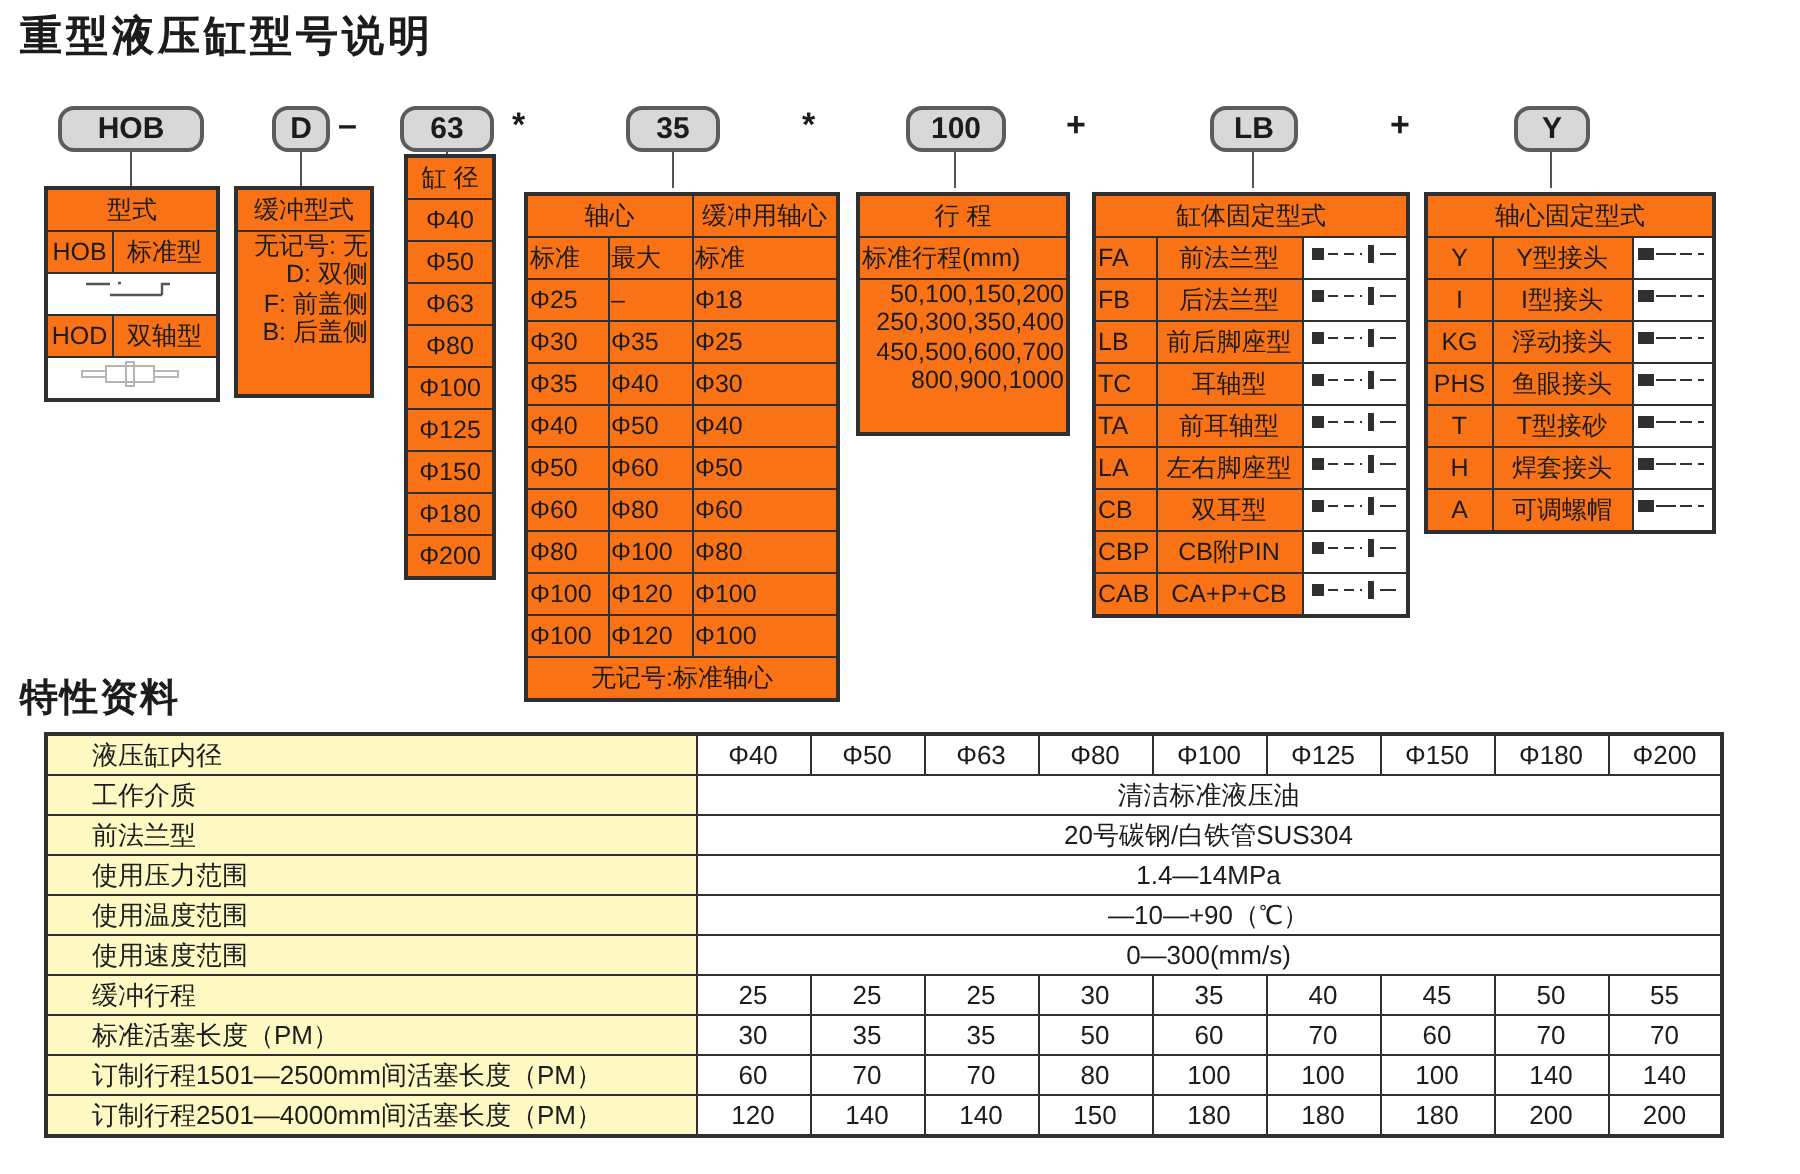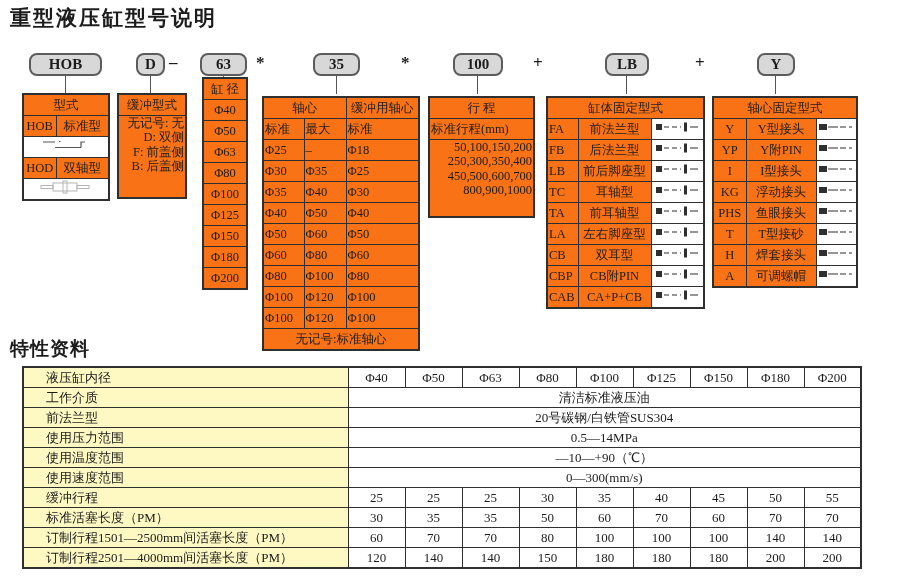--- a/index.html
+++ b/index.html
@@ -1,17 +1,17 @@
 <!DOCTYPE html>
 <html><head>
 <meta charset="utf-8">
 <style>
   html,body{margin:0;padding:0;background:#fff;}
   .canvas{position:relative;width:900px;height:587px;background:#fff;overflow:hidden;
-          font-family:Liberation Serif, serif;color:#1c1c1c;}
+          font-family:Liberation Sans, sans-serif;color:#1c1c1c;}
   .page-title{position:absolute;left:10px;top:4px;font-size:21px;font-weight:bold;letter-spacing:2px;margin:0;}
   .section-title{position:absolute;left:10px;top:336px;font-size:19px;font-weight:bold;letter-spacing:1px;margin:0;}
 
   
   .code-box{position:absolute;top:53px;height:23px;box-sizing:border-box;background:#d8d8d8;
             border:2px solid #5c5c5c;border-radius:8px;display:flex;align-items:center;justify-content:center;
             font-weight:bold;font-size:15px;}
   .code-sep{position:absolute;top:51px;height:23px;display:flex;align-items:center;font-weight:bold;font-size:17px;}
   .vline{position:absolute;top:76px;height:18px;width:1px;background:#555;}
 
@@ -436,33 +436,20 @@
             <span class="sketch">
               <svg width="36" height="12" viewBox="0 0 36 12">
                 <rect x="1" y="3" width="8" height="6" fill="#2f2f2f"></rect>
                 <path d="M10 6 H20" stroke="#2f2f2f" fill="none"></path>
                 <path d="M22 6 H34" stroke="#2f2f2f" stroke-dasharray="6 3" fill="none"></path>
               </svg>
             </span>
           </td>
         </tr>
 
-        <tr>
-          <td>YP</td>
-          <td>Y附PIN</td>
-          <td class="sketch-cell">
-            <span class="sketch">
-              <svg width="36" height="12" viewBox="0 0 36 12">
-                <rect x="1" y="3" width="8" height="6" fill="#2f2f2f"></rect>
-                <path d="M10 6 H20" stroke="#2f2f2f" fill="none"></path>
-                <path d="M22 6 H34" stroke="#2f2f2f" stroke-dasharray="6 3" fill="none"></path>
-              </svg>
-            </span>
-          </td>
-        </tr>
 
         <tr>
           <td>I</td>
           <td>I型接头</td>
           <td class="sketch-cell">
             <span class="sketch">
               <svg width="36" height="12" viewBox="0 0 36 12">
                 <rect x="1" y="3" width="8" height="6" fill="#2f2f2f"></rect>
                 <path d="M10 6 H20" stroke="#2f2f2f" fill="none"></path>
                 <path d="M22 6 H34" stroke="#2f2f2f" stroke-dasharray="6 3" fill="none"></path>
@@ -580,21 +567,21 @@
           <td colspan="9">清洁标准液压油</td>
         </tr>
 
         <tr>
           <td class="rowlabel">前法兰型</td>
           <td colspan="9">20号碳钢/白铁管SUS304</td>
         </tr>
 
         <tr>
           <td class="rowlabel">使用压力范围</td>
-          <td colspan="9">0.5—14MPa</td>
+          <td colspan="9">1.4—14MPa</td>
         </tr>
 
         <tr>
           <td class="rowlabel">使用温度范围</td>
           <td colspan="9">—10—+90（℃）</td>
         </tr>
 
         <tr>
           <td class="rowlabel">使用速度范围</td>
           <td colspan="9">0—300(mm/s)</td>

